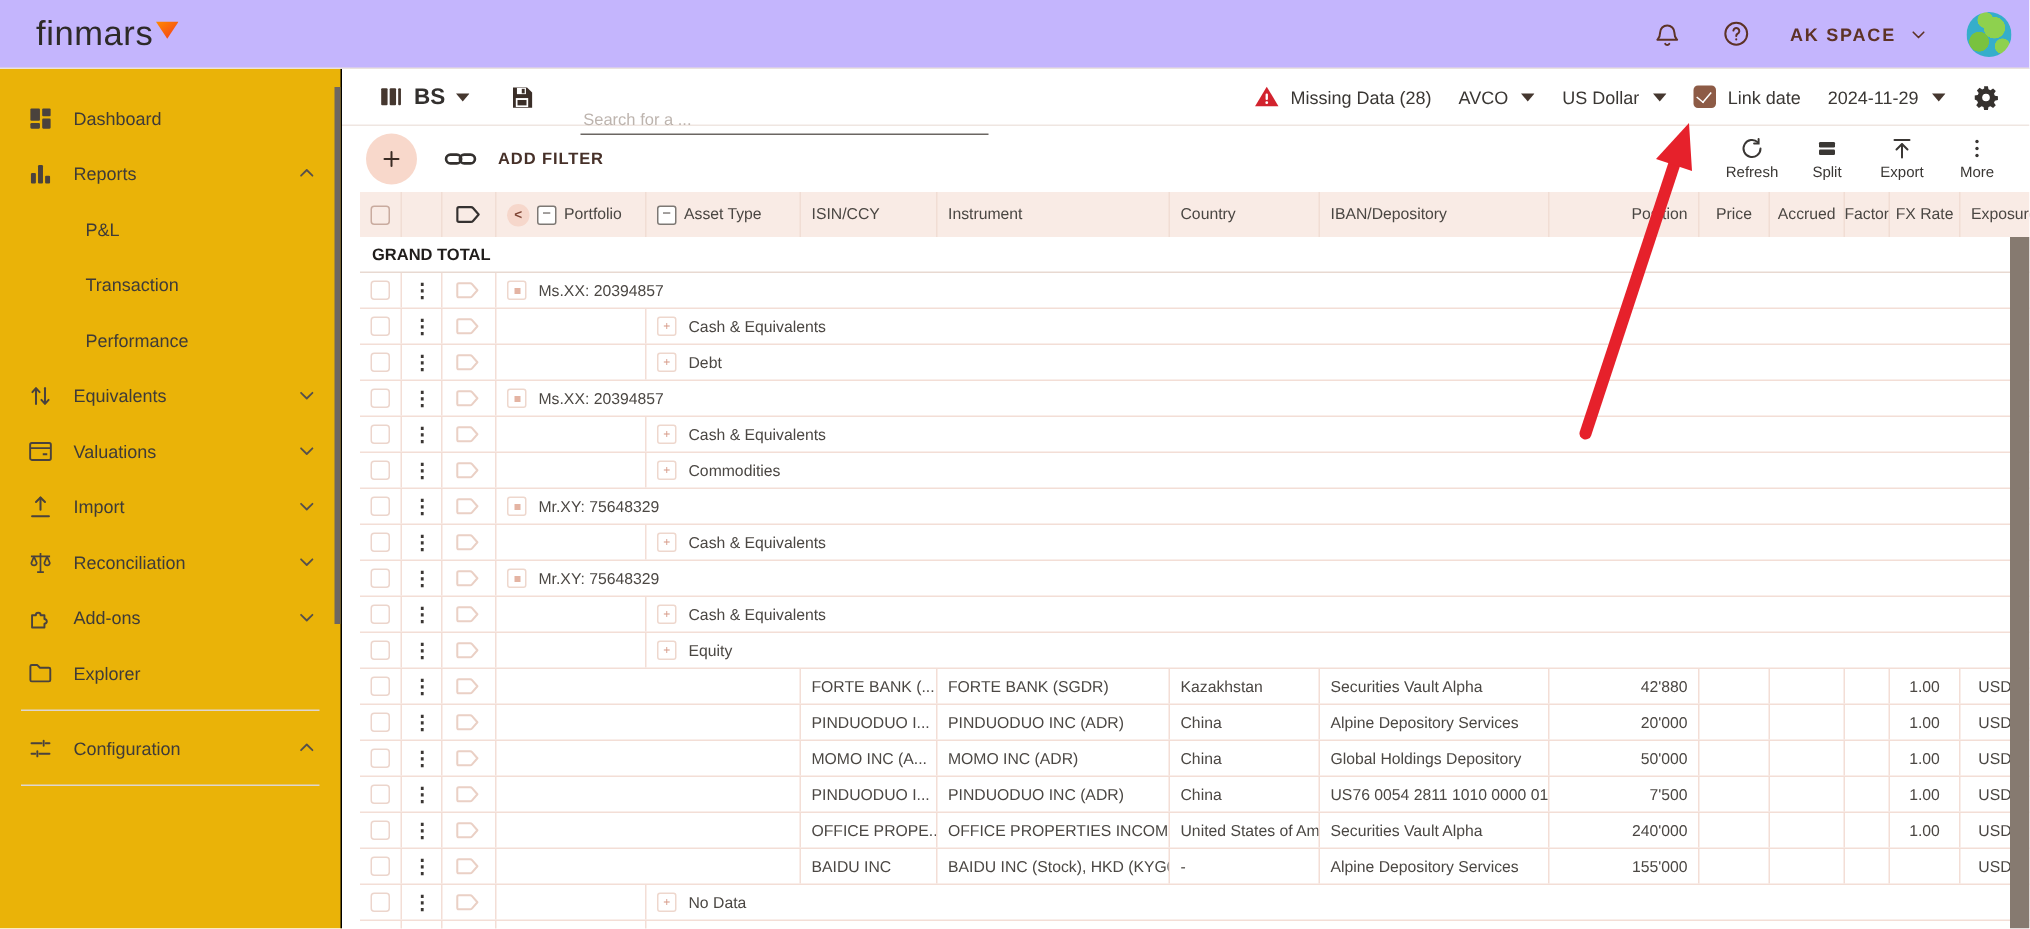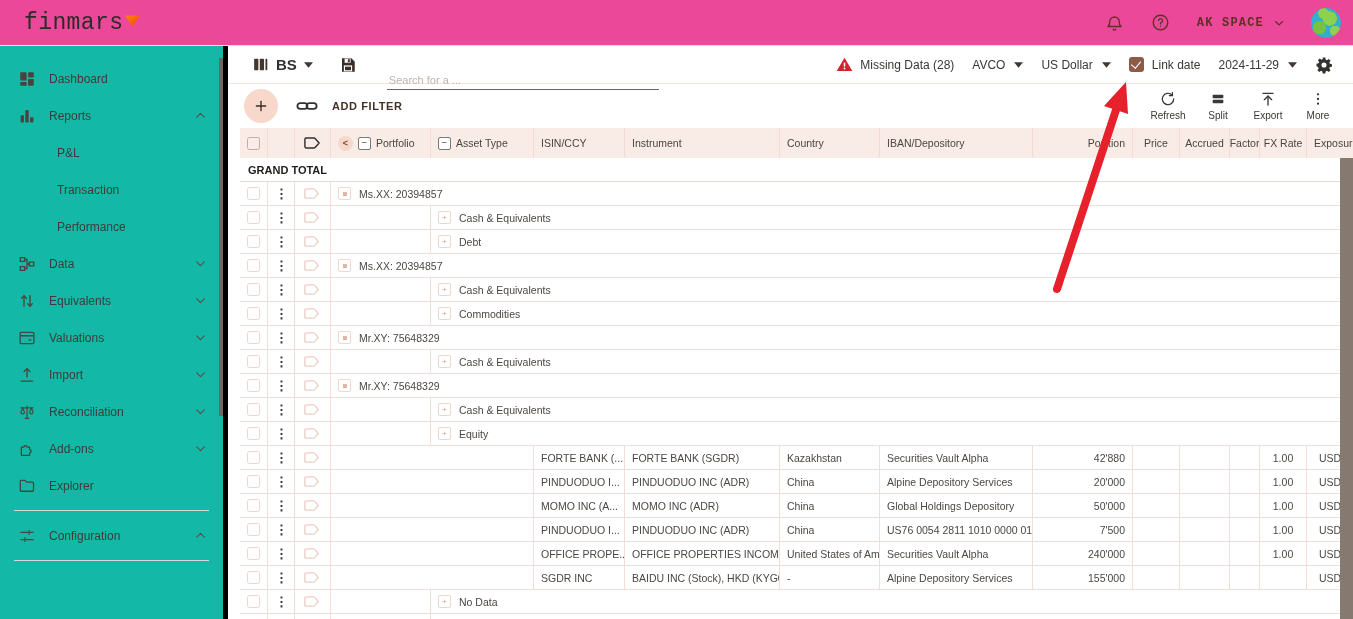--- a/index.html
+++ b/index.html
@@ -2,43 +2,43 @@
 <html><head>
 <meta charset="utf-8">
 <style>
   *{margin:0;padding:0;box-sizing:border-box;}
   html,body{width:1353px;height:619px;overflow:hidden;background:#fff;
     font-family:"Liberation Sans",sans-serif;color:#3c3c3c;}
   .app{position:relative;width:1353px;height:619px;}
 
   
   .topbar{height:46px;display:flex;align-items:center;padding:0 12px 0 24px;
-    border-bottom:1px solid #eae2de;background:#ec4899;font-family:Liberation Mono, monospace;}
+    border-bottom:1px solid #eae2de;background:#c4b5fd;}
   .logo{display:flex;align-items:flex-start;}
   .logo-text{font-size:23px;letter-spacing:.4px;color:#2d2a28;font-weight:500;}
   .logo-flag{margin:5px 0 0 2px;}
   .topbar-right{margin-left:auto;display:flex;align-items:center;gap:26px;}
   .tb-btn{width:20px;height:20px;color:#5d3226;display:flex;align-items:center;justify-content:center;}
   .tb-btn svg{width:19px;height:19px;}
   .space{display:flex;align-items:center;gap:9px;color:#5d3226;font-weight:bold;
     font-size:12px;letter-spacing:1.2px;cursor:default;}
   .space .chev{width:12px;height:12px;color:#5d3226;}
   .space .chev svg{width:12px;height:12px;}
   .avatar{width:30px;height:30px;border-radius:50%;
     background:
       radial-gradient(circle at 62% 35%, #8ed14e 0 26%, transparent 27%),
       radial-gradient(circle at 28% 66%, #79c23f 0 22%, transparent 23%),
       radial-gradient(circle at 42% 18%, #8ed14e 0 17%, transparent 18%),
       radial-gradient(circle at 80% 76%, #8ed14e 0 15%, transparent 16%),
       #35aecb;}
 
   
   .content{display:flex;height:573px;}
-  .sidebar{position:relative;width:228px;flex:0 0 228px;border-right:5px solid #000000;
-    padding-top:14px;background:#14b8a6;}
+  .sidebar{position:relative;width:228px;flex:0 0 228px;border-right:1px solid #000000;
+    padding-top:14px;background:#eab308;}
   .main{position:relative;flex:1;background:#fff;}
 
   
   .nav-item{height:37px;display:flex;align-items:center;gap:13px;padding:0 16px 0 18px;
     font-size:12px;color:#3f3b38;}
   .nav-ic{width:18px;height:18px;color:#4a423d;flex:none;}
   .nav-ic svg{width:18px;height:18px;display:block;}
   .nav-lb{flex:1;white-space:nowrap;}
   .nav-ch{width:13px;height:13px;color:#56504c;}
   .nav-ch svg{width:13px;height:13px;display:block;}
@@ -206,36 +206,20 @@
           <span>P&amp;L</span>
         </div>
         <div class="nav-sub">
           <span>Transaction</span>
         </div>
         <div class="nav-sub">
           <span>Performance</span>
         </div>
         <div class="nav-item">
           <span class="nav-ic">
-            <svg viewBox="0 0 24 24" fill="none" stroke="currentColor" stroke-width="1.7">
-              <rect x="3" y="3.5" width="6" height="5"></rect>
-              <rect x="3" y="15.5" width="6" height="5"></rect>
-              <rect x="15" y="9.5" width="6" height="5"></rect>
-              <path d="M9 6h3v12H9M12 12h3"></path>
-            </svg>
-          </span>
-          <span class="nav-lb">Data</span>
-          <span class="nav-ch">
-            <svg viewBox="0 0 24 24" fill="none" stroke="currentColor" stroke-width="2.2" stroke-linecap="round" stroke-linejoin="round">
-              <polyline points="5 9 12 16 19 9"></polyline>
-            </svg>
-          </span>
-        </div>
-        <div class="nav-item">
-          <span class="nav-ic">
             <svg viewBox="0 0 24 24" fill="none" stroke="currentColor" stroke-width="1.8" stroke-linecap="round" stroke-linejoin="round">
               <path d="M8 19V5.5"></path>
               <polyline points="4.8 8.5 8 5 11.2 8.5"></polyline>
               <path d="M16 5v13.5"></path>
               <polyline points="12.8 15.5 16 19 19.2 15.5"></polyline>
             </svg>
           </span>
           <span class="nav-lb">Equivalents</span>
           <span class="nav-ch">
             <svg viewBox="0 0 24 24" fill="none" stroke="currentColor" stroke-width="2.2" stroke-linecap="round" stroke-linejoin="round">
@@ -891,21 +875,21 @@
                 <span class="dots">⋮</span>
               </div>
               <div class="cell col-tag b">
                 <span class="tagic">
                   <svg viewBox="0 0 20 15" fill="none" stroke="currentColor" stroke-width="1.6" stroke-linejoin="round">
                     <path d="M2.2 2h8.9a2 2 0 0 1 1.5.7l4.2 4.8-4.2 4.8a2 2 0 0 1-1.5.7H2.2A1.2 1.2 0 0 1 1 11.8V3.2A1.2 1.2 0 0 1 2.2 2z"></path>
                   </svg>
                 </span>
               </div>
               <div class="cell col-combo b"></div>
-              <div class="cell col-isin b">SGDR INC</div>
+              <div class="cell col-isin b">BAIDU INC</div>
               <div class="cell col-instr b">BAIDU INC (Stock), HKD (KYG07034104...</div>
               <div class="cell col-country b">-</div>
               <div class="cell col-iban b">Alpine Depository Services</div>
               <div class="cell col-pos b num">155'000</div>
               <div class="cell col-price b"></div>
               <div class="cell col-accr b"></div>
               <div class="cell col-factor b"></div>
               <div class="cell col-fx b ctr"></div>
               <div class="cell col-exp ctr">USD</div>
             </div>

